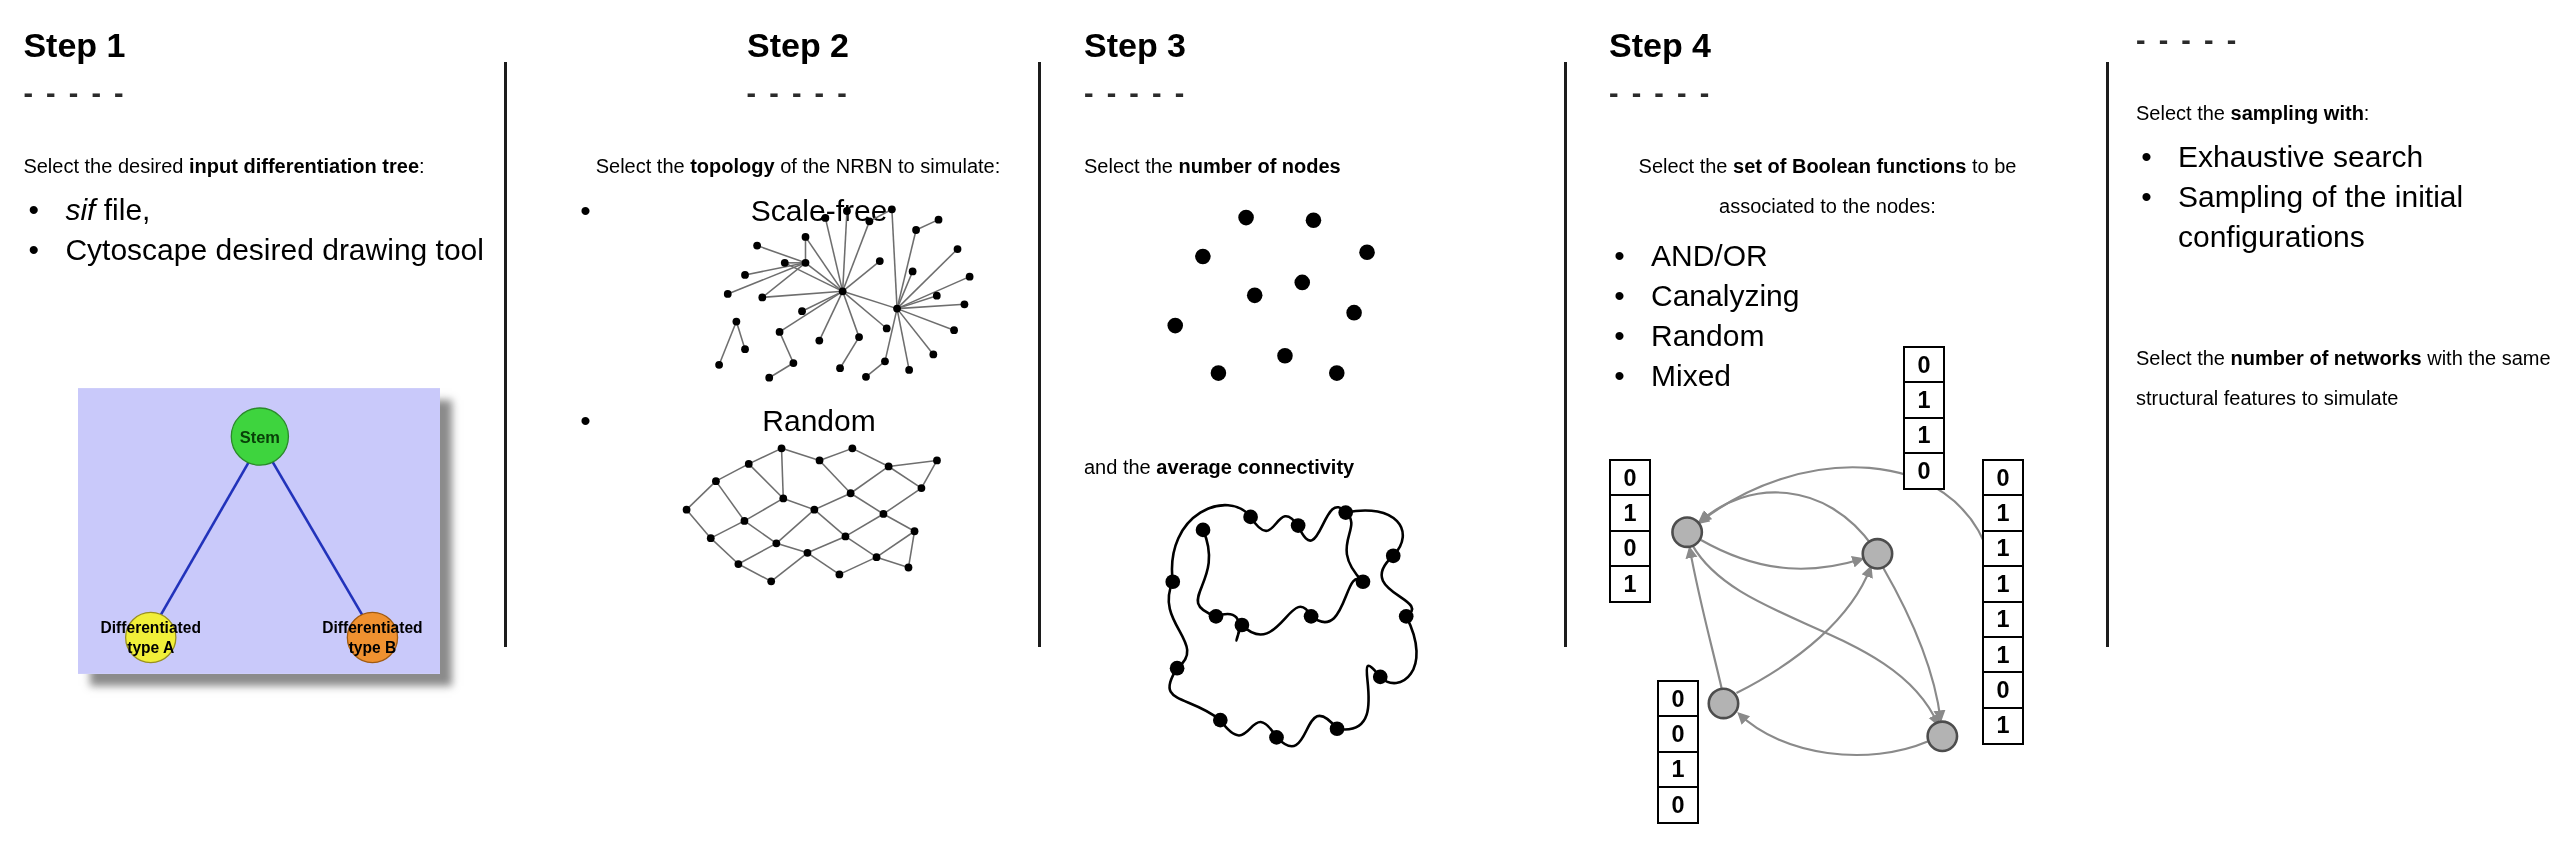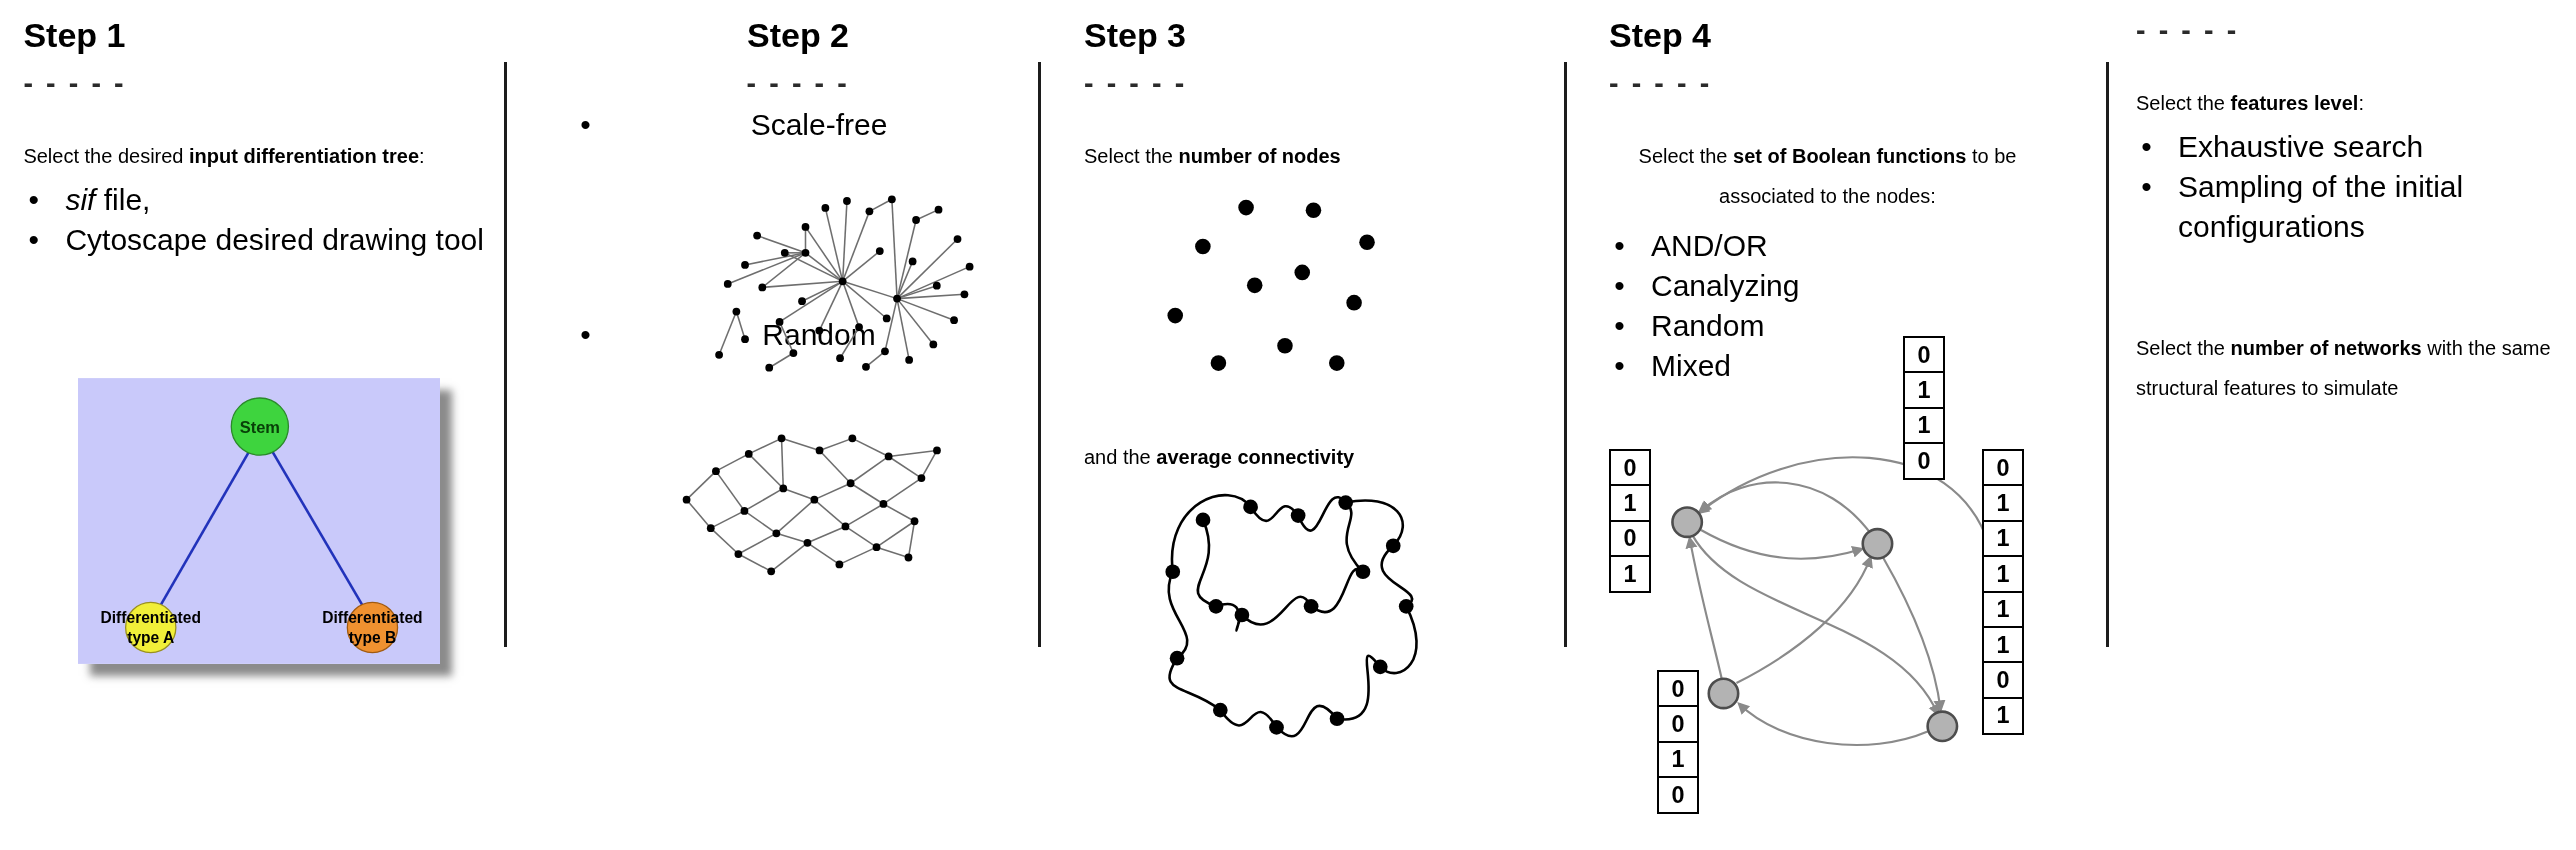--- a/index.html
+++ b/index.html
@@ -1,20 +1,20 @@
 <!DOCTYPE html>
 <html style="font-size:14px"><head>
 <meta charset="utf-8">
 <style>
   * { margin:0; padding:0; box-sizing:border-box; }
   html,body { background:#ffffff; }
   body { font-family:"Liberation Sans", sans-serif; color:#000; }
   #canvas { position:relative; width:2576px; height:851px; background:#fff; overflow:hidden; }
 
-  .col { position:absolute; top:2px; height:687px; }
+  .col { position:absolute; top:12px; height:687px; }
   .title { font-size:34px; font-weight:bold; margin-top:14px; }
   .dashes { font-size:28.6px; font-weight:bold; letter-spacing:2.6px; margin-top:12px; color:#2b2b2b; }
   .p { font-size:20px; line-height:40px; margin-top:36px; }
   .p b { font-weight:bold; }
   .bullets { margin-top:3.5px; }
   .bullet { display:flex; font-size:30px; line-height:40px; }
   .bullet .bm { width:42px; padding-left:5.2px; flex:0 0 42px; }
   .bullet .bt { flex:1; }
   .divider { position:absolute; top:62px; height:585px; width:2.6px; background:#1c1c1c; }
 
@@ -75,20 +75,21 @@
         <text x="340" y="306" text-anchor="middle" class="tree-label">type B</text>
       </svg>
     </div>
   </div>
 
   <div class="divider" style="left:504px;"></div>
 
   <div class="col" style="left:562px; width:472px;text-align:center;">
     <div class="title">Step 2</div>
     <div class="dashes">- - - - -</div>
+    <div class="p"><span>Select the </span><b>topology</b><span> of the NRBN to simulate:</span></div>
     <div class="bullets">
       <div class="bullet mt-scalefree-bullet">
         <span class="bm">•</span>
         <span class="bt">Scale-free</span>
       </div>
       <div class="bullet mt-random-bullet">
         <span class="bm">•</span>
         <span class="bt">Random</span>
       </div>
     </div>
@@ -364,21 +365,21 @@
       <div class="tcell">1</div>
       <div class="tcell">0</div>
       <div class="tcell">1</div>
     </div>
   </div>
 
   <div class="divider" style="left:2106px;"></div>
 
   <div class="col" style="left:2136px; width:440px;">
     <div class="dashes">- - - - -</div>
-    <div class="p"><span>Select the </span><b>features level</b><span>:</span></div>
+    <div class="p"><span>Select the </span><b>sampling with</b><span>:</span></div>
     <div class="bullets">
       <div class="bullet">
         <span class="bm">•</span>
         <span class="bt">Exhaustive search</span>
       </div>
       <div class="bullet">
         <span class="bm">•</span>
         <span class="bt">Sampling of the initial configurations</span>
       </div>
     </div>

